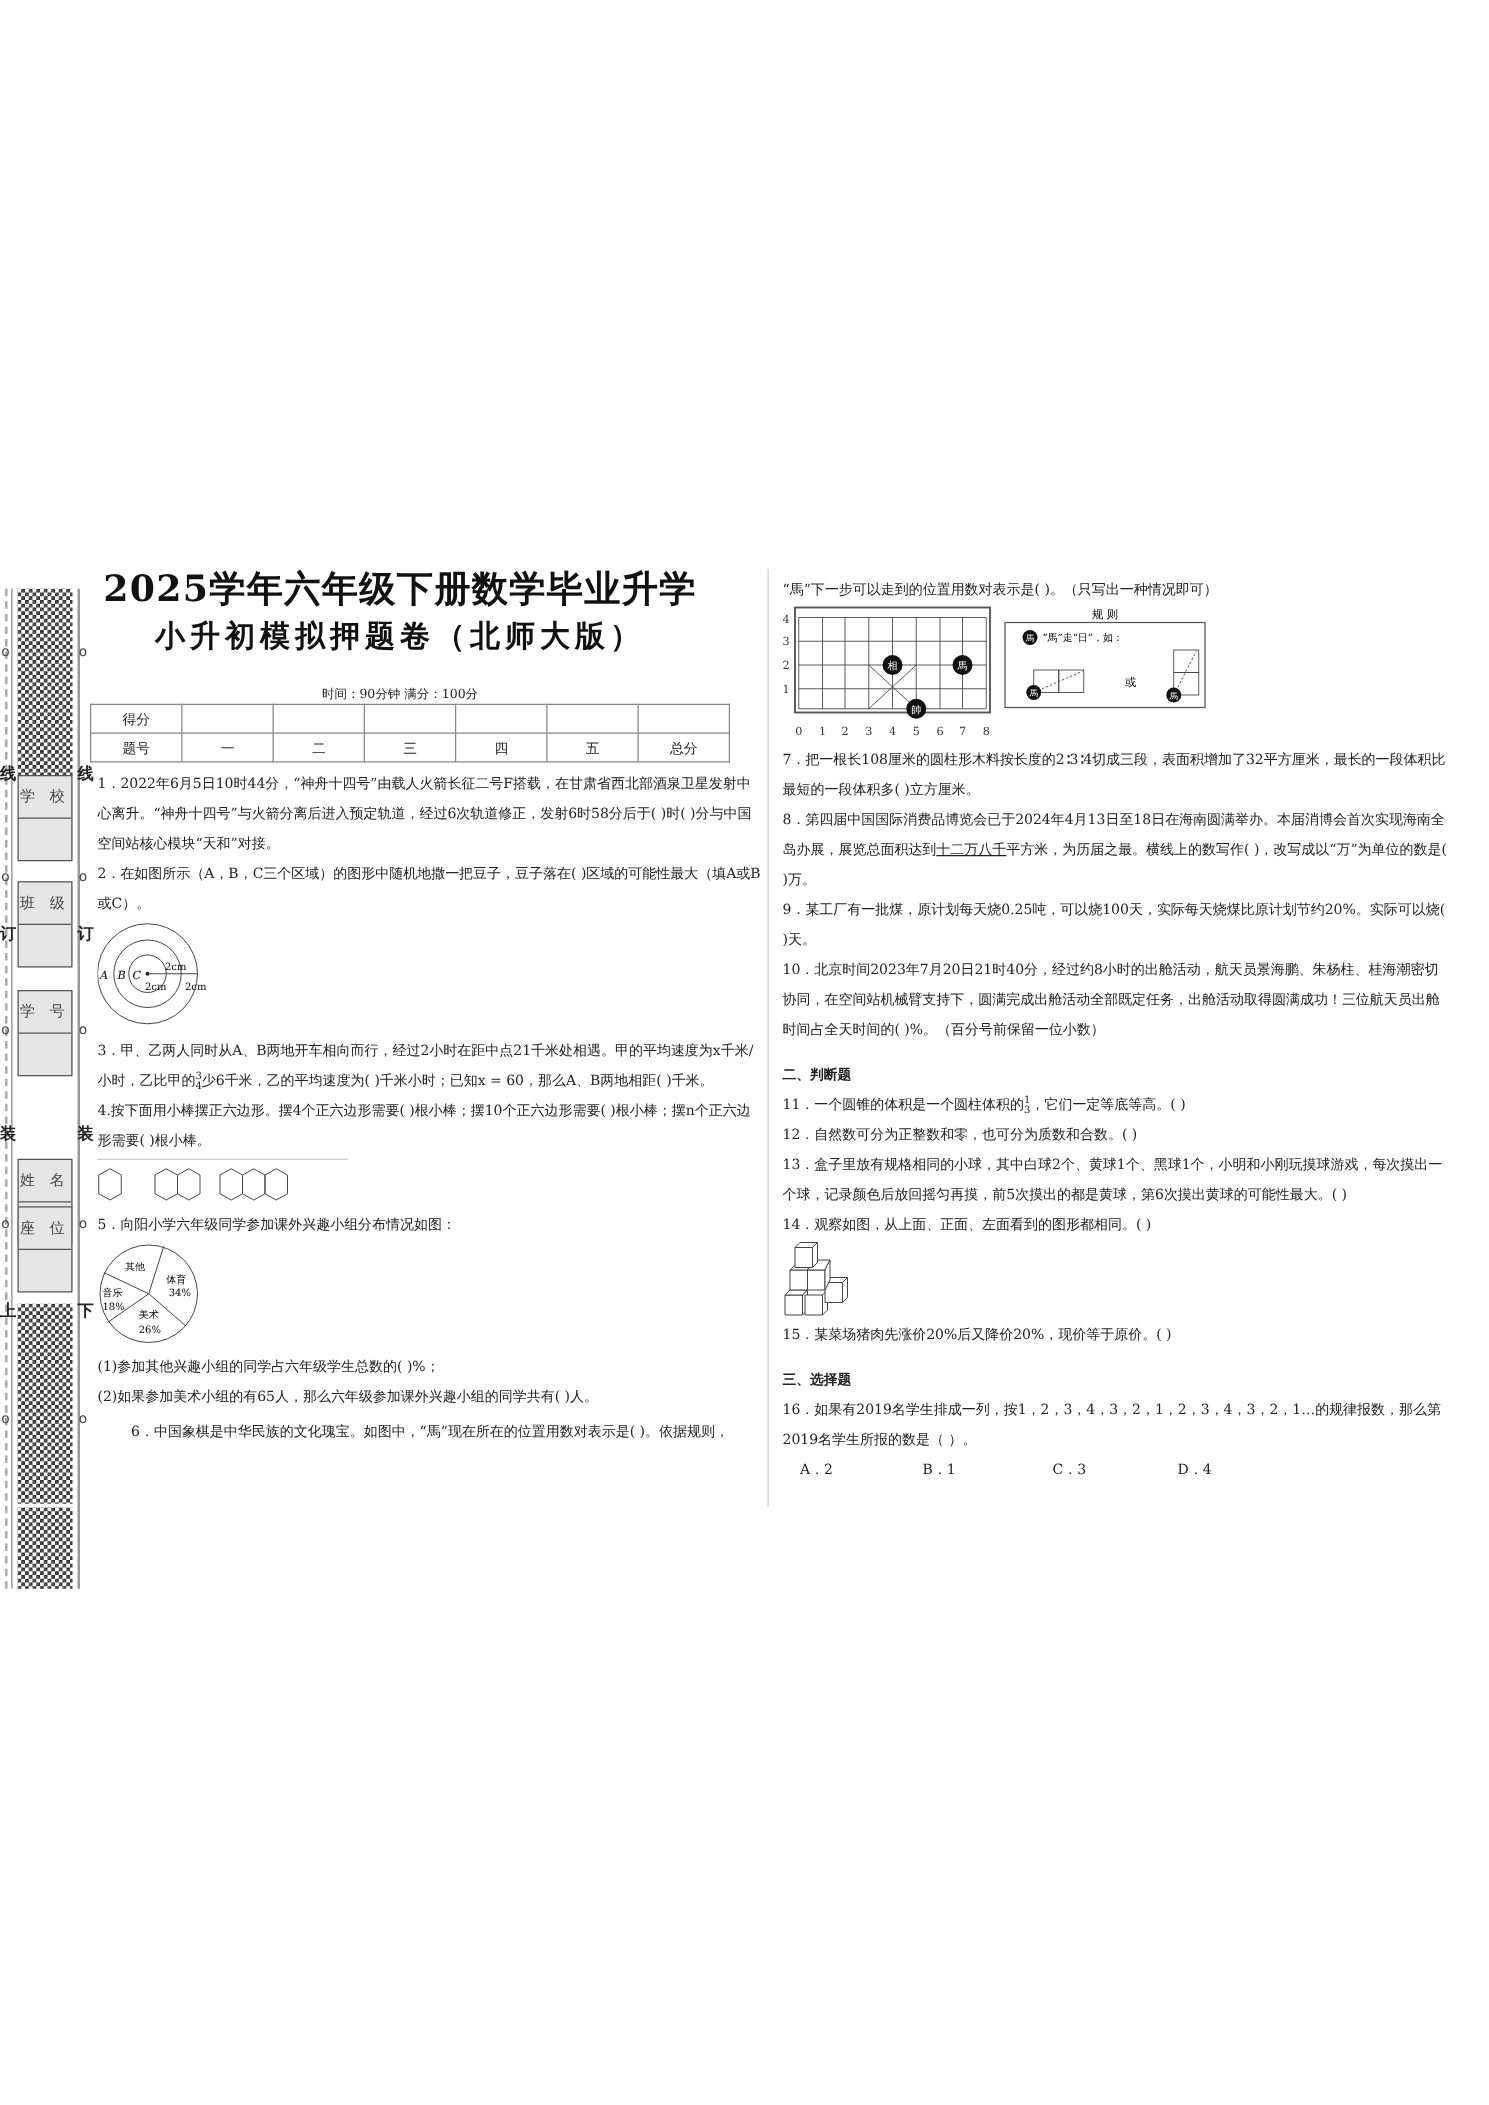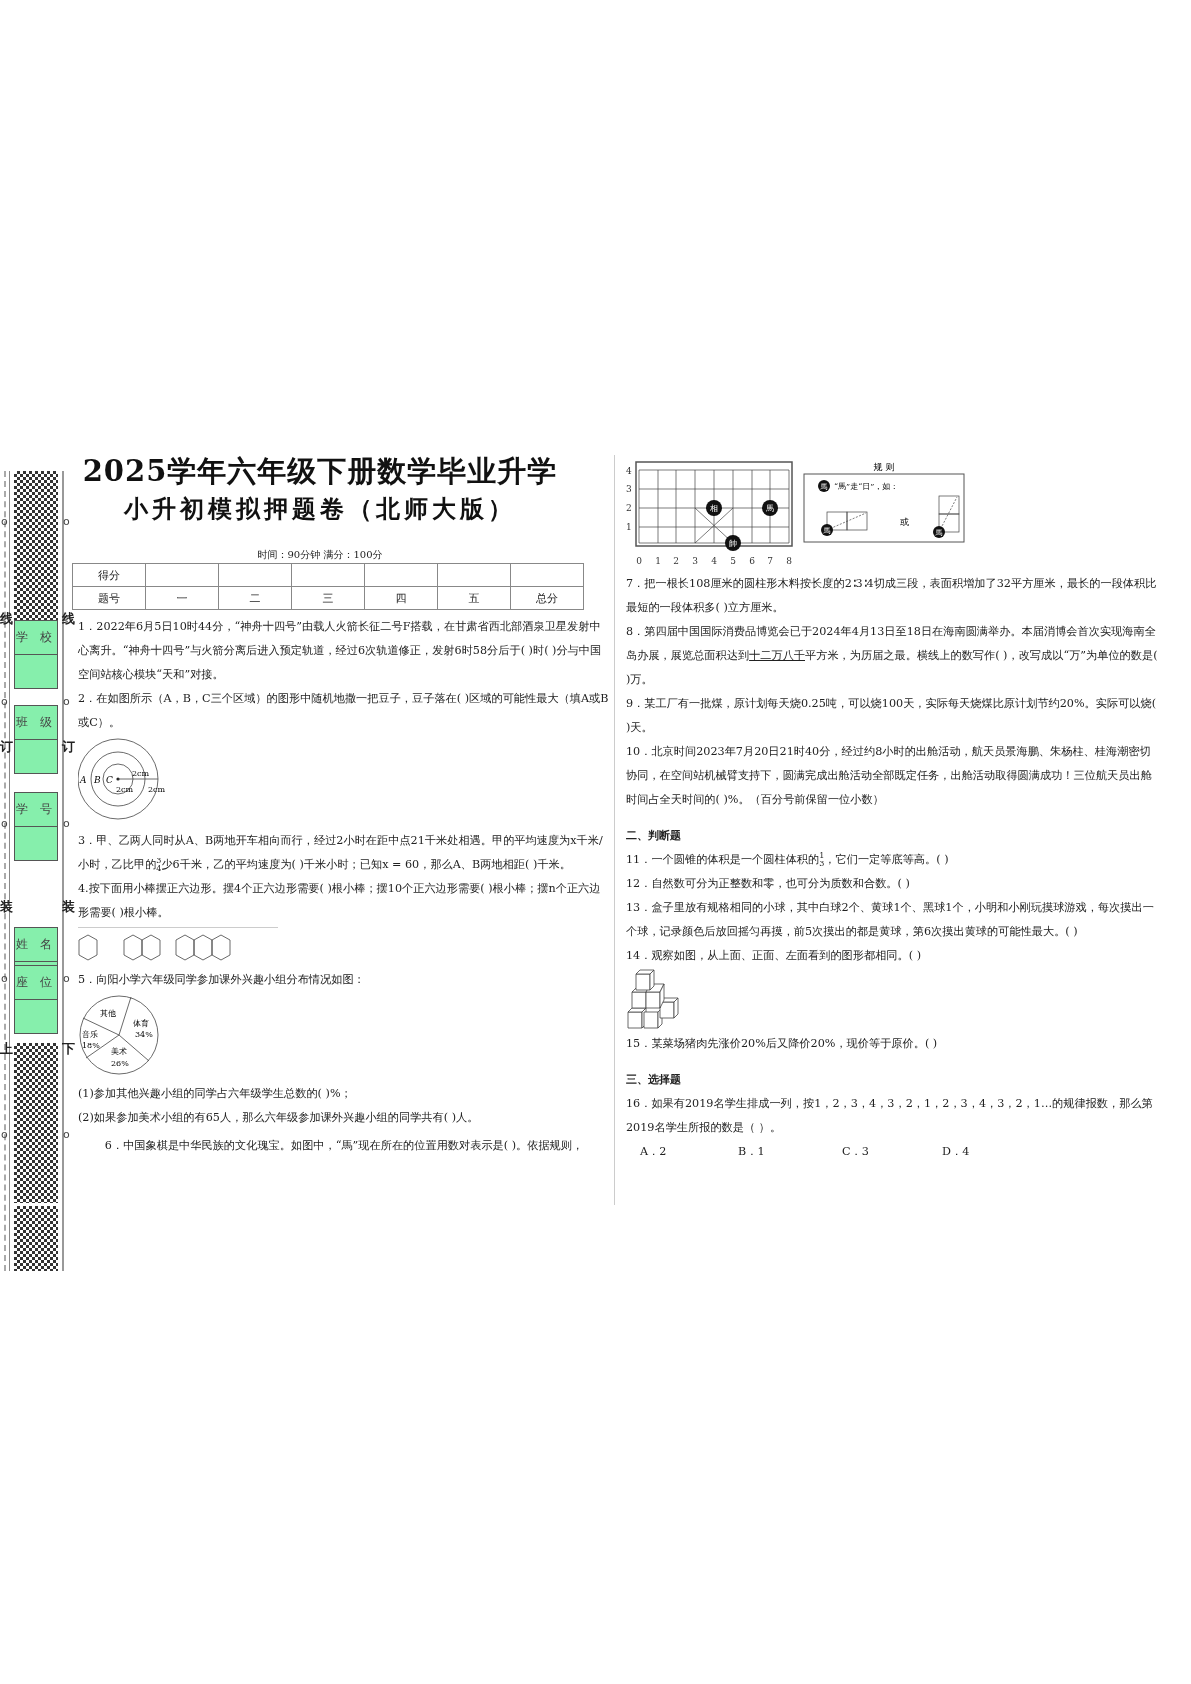--- a/index.html
+++ b/index.html
@@ -8,21 +8,21 @@
   
   .dash-line { position:absolute; left:4px; top:471px; width:0; height:800px; border-left:2px dashed #aaa; }
   .solid-line { position:absolute; left:9px; top:471px; width:0; height:800px; border-left:1px solid #888; }
   .solid-line2 { position:absolute; left:62px; top:471px; width:0; height:800px; border-left:2px solid #999; }
   .checker { position:absolute; left:14px; width:44px;
      background-color:#fff;
      background-image:
        linear-gradient(45deg,#333 25%,transparent 25%,transparent 75%,#333 75%),
        linear-gradient(45deg,#333 25%,transparent 25%,transparent 75%,#333 75%);
      background-size:6px 6px; background-position:0 0,3px 3px; }
-  .info-box { position:absolute; left:14px; width:42px; border:1px solid #555; background:#86efac; }
+  .info-box { position:absolute; left:14px; width:42px; border:1px solid #555; background:#e5e5e5; }
   .info-box .lbl { height:33px; border-bottom:1px solid #555; font-size:12px; text-align:center; line-height:33px; letter-spacing:4px; color:#444; }
   .info-box .blank { height:33px; }
   .margin-char { position:absolute; font-size:13px; font-weight:bold; font-family:"DejaVu Sans",sans-serif; }
   .margin-o { position:absolute; font-size:11px; color:#444; font-family:"DejaVu Sans",sans-serif; }
   
   .title1 { position:absolute; left:60px; top:452px; width:520px; text-align:center; font-size:29px; font-weight:bold; letter-spacing:1px; font-family:"DejaVu Serif",serif; color:#111; }
   .title2 { position:absolute; left:60px; top:493px; width:520px; text-align:center; font-size:24px; font-weight:bold; letter-spacing:4px; color:#111; }
   .meta { position:absolute; left:60px; top:548px; width:520px; text-align:center; font-size:10px; }
   table.score { position:absolute; left:72px; top:563px; width:512px; border-collapse:collapse; font-size:11px; }
   table.score td { border:1px solid #888; height:20px; text-align:center; width:14.28%; }
@@ -169,20 +169,21 @@
     <text x="33" y="60" font-size="8">美术</text>
     <text x="33" y="72" font-size="8">26%</text>
   </svg>
 
   <p>(1)参加其他兴趣小组的同学占六年级学生总数的(           )%；</p>
   <p>(2)如果参加美术小组的有65人，那么六年级参加课外兴趣小组的同学共有(           )人。</p>
   <p style="margin-top:4px;text-align:center;">6．中国象棋是中华民族的文化瑰宝。如图中，“馬”现在所在的位置用数对表示是(         )。依据规则，</p>
 </div>
 
 <div class="col" style="left:626px;top:460px;width:532px;">
+  <p>“馬”下一步可以走到的位置用数对表示是(         )。（只写出一种情况即可）</p>
 
   <div style="position:relative;height:112px;">
     <svg width="170" height="110" viewBox="0 0 170 110" style="position:absolute;left:0;top:0;">
       <g font-size="9" fill="#333">
         <text x="0" y="14">4</text>
         <text x="0" y="32">3</text>
         <text x="0" y="51">2</text>
         <text x="0" y="70">1</text>
       </g>
       <rect x="10" y="2" width="156" height="84" fill="none" stroke="#555" stroke-width="1.5"></rect>

